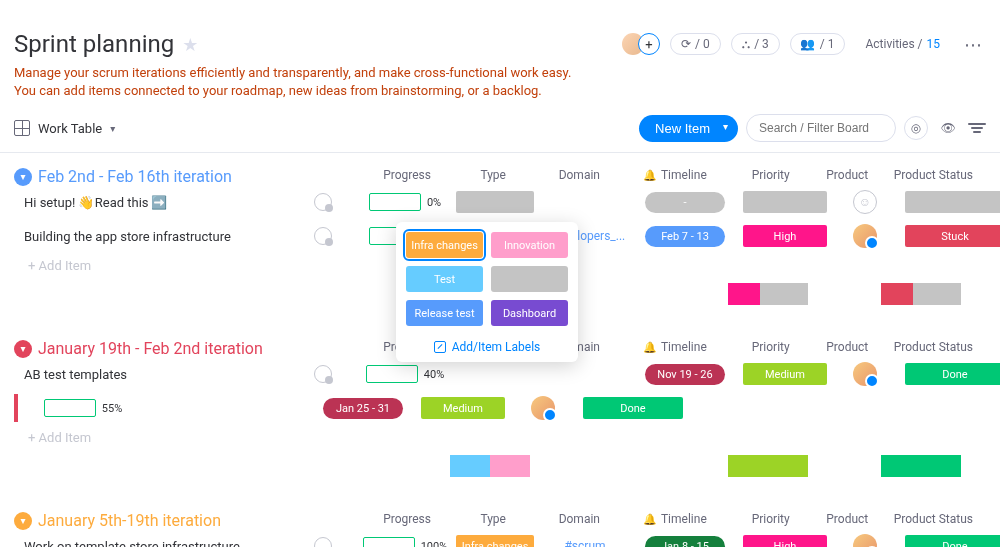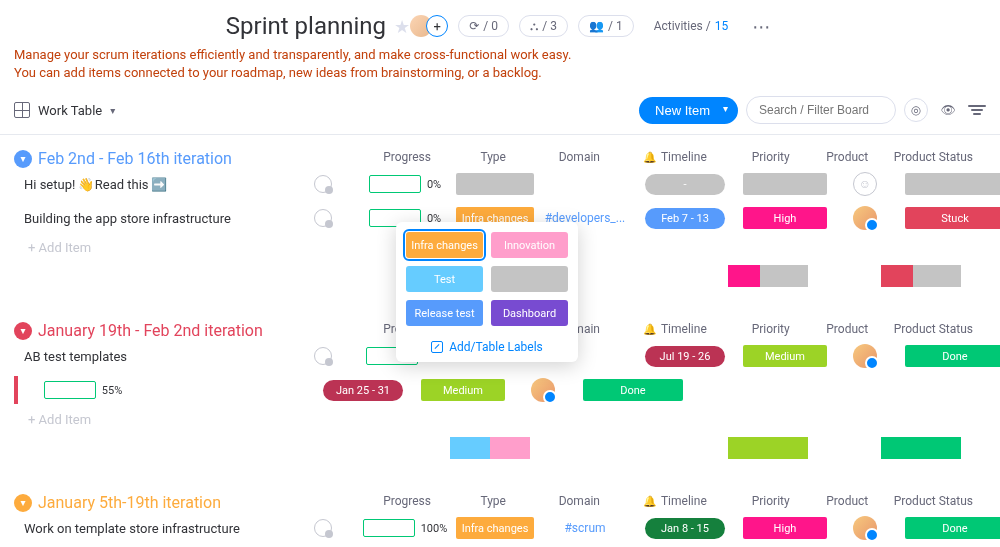--- a/index.html
+++ b/index.html
@@ -1,18 +1,18 @@
 <!DOCTYPE html>
 <html><head>
 <meta charset="utf-8">
 <style>
 * { box-sizing: border-box; margin: 0; padding: 0; }
 body { font-family: -apple-system, BlinkMacSystemFont, "Segoe UI", Roboto, sans-serif; font-size: 13px; color: #323338; background: #fff; width: 1000px; }
 .header { padding: 12px 14px 0; }
-.title-row { display: flex; align-items: center; justify-content: center; }
+.title-row { display: flex; align-items: center; justify-content: space-between; margin-top: 18px; }
 .title-left { display: flex; align-items: center; gap: 8px; }
 .title { font-size: 24px; font-weight: 400; color: #323338; }
 .star { color: #dcdfec; font-size: 18px; cursor: pointer; }
 .title-right { display: flex; align-items: center; gap: 10px; }
 .pill { display: inline-flex; align-items: center; gap: 4px; border: 1px solid #dcdfec; border-radius: 14px; padding: 3px 10px; font-size: 12px; color: #676879; cursor: pointer; }
 .pill .num { color: #0085ff; }
 .avatar-sm { width: 22px; height: 22px; border-radius: 50%; background: linear-gradient(135deg,#fcd5b4,#e8b88e); display:inline-block; }
 .avatar-stack { display:flex; align-items:center; }
 .avatar-ring { width:22px; height:22px; border-radius:50%; border:1px solid #0085ff; display:inline-flex; align-items:center; justify-content:center; margin-left:-6px; background:#fff; }
 .more-dots { font-size: 18px; color: #676879; cursor: pointer; padding: 0 4px; }
@@ -249,21 +249,21 @@
           <span class="bubble-icon"></span>
         </div>
       <div class="cells">
         <div class="cell progress">
             <span class="prog-bar"><span class="prog-fill" style="width:40%"></span></span>
             <span class="prog-txt">40%</span>
           </div>
         <div class="cell type"></div>
         <div class="cell domain"></div>
         <div class="cell timeline">
-            <span class="tl-pill" style="background:#bb3354">Jul 19 - 26</span>
+            <span class="tl-pill" style="background:#bb3354">Nov 19 - 26</span>
           </div>
         <div class="cell priority">
             <span class="type-chip" style="background:#9cd326;width:84px">Medium</span>
           </div>
         <div class="cell product">
             <span class="avatar-cell"></span>
           </div>
         <div class="cell status">
             <span class="type-chip" style="background:#00c875;width:100px">Done</span>
           </div>
@@ -370,15 +370,15 @@
     <div class="dd-row">
       <div class="dd-chip" style="background: rgb(102, 204, 255);">Test</div>
       <div class="dd-chip" style="background: rgb(196, 196, 196);"></div>
     </div>
     <div class="dd-row">
       <div class="dd-chip" style="background: rgb(87, 155, 252);">Release test</div>
       <div class="dd-chip" style="background: rgb(120, 75, 209);">Dashboard</div>
     </div>
     <div class="dd-footer">
       <span class="pencil"></span>
-      <span>Add/Table Labels</span>
+      <span>Add/Item Labels</span>
     </div>
   </div>
 
 </body></html>

